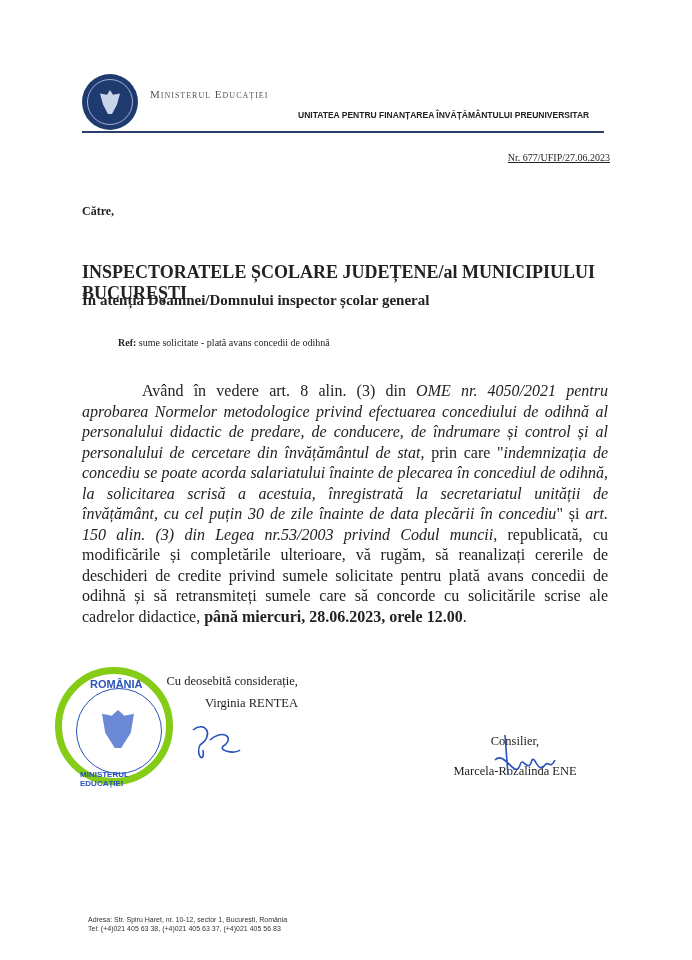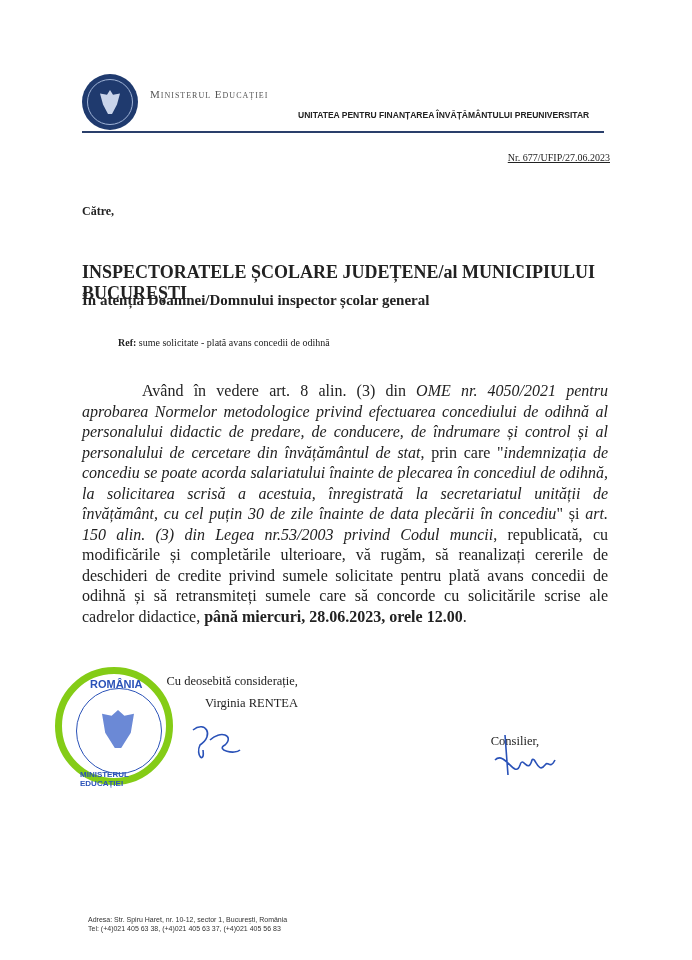--- a/index.html
+++ b/index.html
@@ -61,20 +61,21 @@
 <div class="abs sig1">
   <div>Cu deosebită considerație,</div>
   <div>Virginia RENTEA</div>
 </div>
 <svg class="abs" style="left:185px;top:720px" width="60" height="50">
   <path class="scribble" d="M8 10 C20 0,30 15,15 25 C10 35,20 45,18 30 M25 20 C35 10,50 15,40 25 C30 30,50 35,55 30"></path>
 </svg>
 
 <div class="abs sig2">
   <div>Consilier,</div>
+  <div>Marcela-Rozalinda ENE</div>
 </div>
 <svg class="abs" style="left:490px;top:730px" width="70" height="55">
   <path class="scribble" d="M15 5 L18 45 M5 30 C15 20,25 50,30 35 C33 25,38 45,42 30 C45 25,48 45,55 35 C58 30,60 40,65 30"></path>
 </svg>
 
 <div class="abs footer">
   <div>Adresa: Str. Spiru Haret, nr. 10-12, sector 1, București, România</div>
   <div>Tel: (+4)021 405 63 38, (+4)021 405 63 37, (+4)021 405 56 83</div>
 </div>
 

